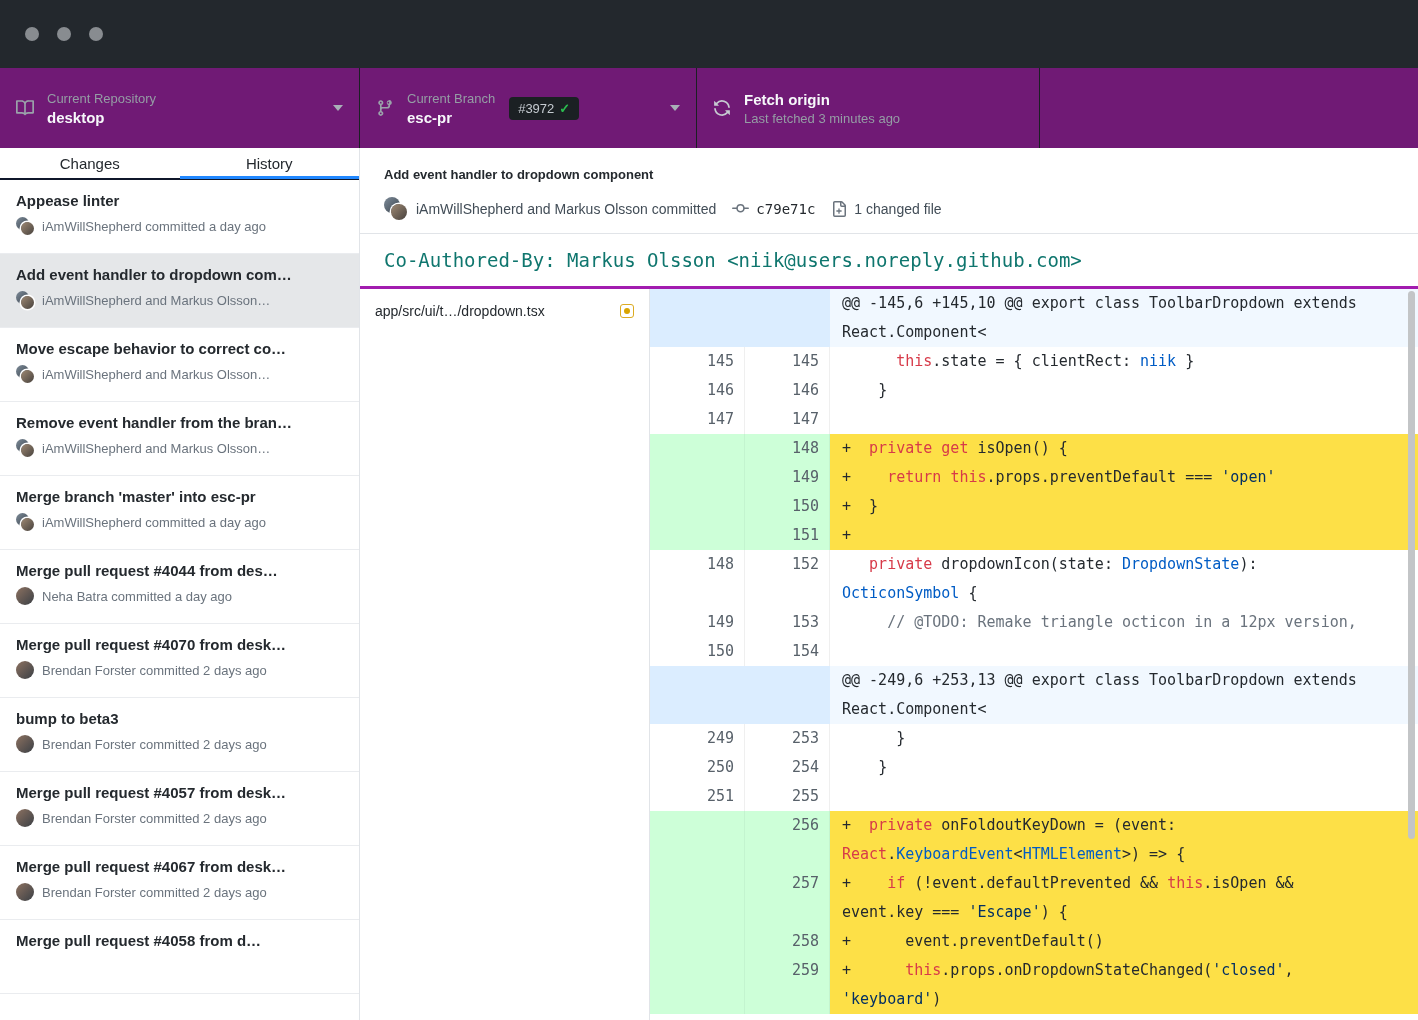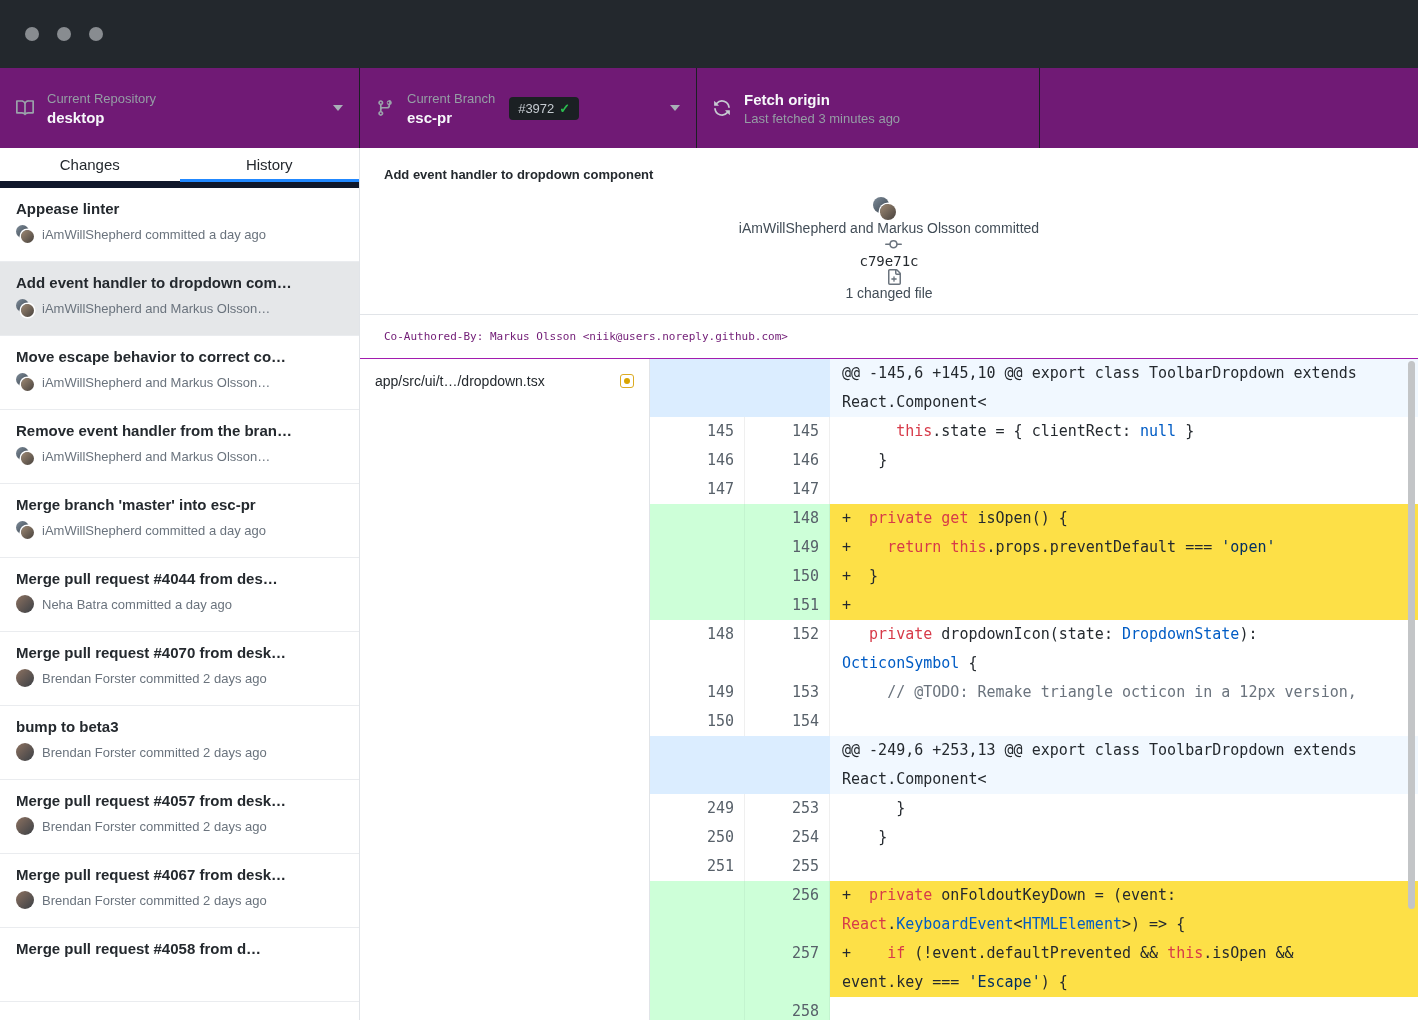--- a/index.html
+++ b/index.html
@@ -28,21 +28,21 @@
   .badge .check { color:#2bbc4f; font-weight:700; }
   .chev { margin-left:auto; width:0; height:0; flex:none;
     border-left:5px solid transparent; border-right:5px solid transparent; border-top:6px solid #a8b0b7; }
 
   
   .content { flex:1; display:flex; min-height:0; }
   .sidebar { width:360px; flex:none; border-right:1px solid #e1e4e8; display:flex; flex-direction:column; min-height:0; background:#fff; }
   .main { flex:1; min-width:0; display:flex; flex-direction:column; min-height:0; }
 
   
-  .tabs { height:40px; flex:none; display:flex; border-bottom:7px solid #0f172a;text-align:right; }
+  .tabs { height:32px; flex:none; display:flex; border-bottom:2px solid #0f172a;text-align:right; }
   .tab { flex:1; display:flex; align-items:center; justify-content:center; font-size:15px;
     color:#24292e; position:relative; cursor:pointer; }
   .tab.active::after { content:""; position:absolute; left:0; right:0; bottom:-1px; height:3px; background:#2188ff; }
 
   
   .commit-list { flex:1; overflow:hidden; }
   .commit-item { height:74px; padding:11px 16px 0; border-bottom:1px solid #eaecef; background:#fff; cursor:pointer; }
   .commit-item.selected { background:#e5e7e9; }
   .c-title { font-size:15px; font-weight:700; color:#24292e; line-height:20px;
     white-space:nowrap; overflow:hidden; text-overflow:ellipsis; }
@@ -53,31 +53,31 @@
   .avatar.double i { position:absolute; width:13px; height:13px; border-radius:50%;
     background:linear-gradient(135deg,#7e8c99,#39424c); }
   .avatar.double i.a1 { left:0; top:0; }
   .avatar.double i.a2 { right:0; bottom:0; box-shadow:0 0 0 1.5px #fff;
     background:linear-gradient(135deg,#a08a74,#46413d); }
 
   
   .commit-header { padding:15px 24px 13px; border-bottom:1px solid #e1e4e8; flex:none; }
   .commit-header h1 { margin:0 0 10px; font-size:13px; line-height:24px; font-weight:700; color:#24292e;
     white-space:nowrap; overflow:hidden; text-overflow:ellipsis; }
-  .commit-meta { display:flex; align-items:center; font-size:14px; color:#424d57;flex-direction:column; }
+  .commit-meta { display:flex; align-items:center; font-size:14px; color:#424d57; }
   .avatar-lg { position:relative; width:23px; height:23px; flex:none; margin-right:9px; }
   .avatar-lg i { position:absolute; width:16px; height:16px; border-radius:50%;
     background:linear-gradient(135deg,#7e8c99,#39424c); }
   .avatar-lg i.a1 { left:0; top:0; }
   .avatar-lg i.a2 { right:0; bottom:0; box-shadow:0 0 0 1.5px #fff;
     background:linear-gradient(135deg,#a08a74,#46413d); }
   .meta-icon { margin:0 7px 0 16px; fill:#6a737d; flex:none; }
   .sha { font-family:"DejaVu Sans Mono", monospace; font-size:14px; color:#24292e; }
-  .coauthor { padding:15px 24px; border-bottom:1px solid #a21caf; flex:none;
-    font-family:"DejaVu Sans Mono", monospace; font-size:11px; color:#701a75; white-space:pre;
+  .coauthor { padding:15px 24px; border-bottom:3px solid #a21caf; flex:none;
+    font-family:"DejaVu Sans Mono", monospace; font-size:19px; color:#0f766e; white-space:pre;
     overflow:hidden; }
 
   
   .diff-area { flex:1; display:flex; min-height:0; position:relative; overflow:hidden; }
   .file-list { width:290px; flex:none; border-right:1px solid #e1e4e8; background:#fff; }
   .file-item { display:flex; align-items:center; height:44px; padding:0 15px; font-size:14px;
     color:#24292e; cursor:pointer; }
   .file-path { flex:1; white-space:nowrap; overflow:hidden; text-overflow:ellipsis; }
   .status-modified { flex:none; width:14px; height:14px; border:1px solid #dcab22; border-radius:3px;
     position:relative; margin-left:10px; }
@@ -294,21 +294,21 @@
               <div class="gut old"></div>
               <div class="gut new"></div>
               <div class="code">
                 <span class="code-text"><span class="sg-p">@@ -145,6 +145,10 @@ export class ToolbarDropdown extends React.Component&lt;</span></span>
               </div>
             </div>
             <div class="diff-row context">
               <div class="gut old">145</div>
               <div class="gut new">145</div>
               <div class="code">
-                <span class="code-text"><span class="sg-p">      </span><span class="sg-k">this</span><span class="sg-p">.state = { clientRect: </span><span class="sg-t">null</span><span class="sg-p"> }</span></span>
+                <span class="code-text"><span class="sg-p">      </span><span class="sg-k">this</span><span class="sg-p">.state = { clientRect: </span><span class="sg-t">niik</span><span class="sg-p"> }</span></span>
               </div>
             </div>
             <div class="diff-row context">
               <div class="gut old">146</div>
               <div class="gut new">146</div>
               <div class="code">
                 <span class="code-text"><span class="sg-p">    }</span></span>
               </div>
             </div>
             <div class="diff-row context">
@@ -402,20 +402,23 @@
             <div class="diff-row added">
               <div class="gut old"></div>
               <div class="gut new">257</div>
               <div class="code">
                 <span class="code-text"><span class="sg-p">+    </span><span class="sg-k">if</span><span class="sg-p"> (!event.defaultPrevented &amp;&amp; </span><span class="sg-k">this</span><span class="sg-p">.isOpen &amp;&amp; event.key === </span><span class="sg-s">'Escape'</span><span class="sg-p">) {</span></span>
               </div>
             </div>
             <div class="diff-row added">
               <div class="gut old"></div>
               <div class="gut new">258</div>
+              <div class="code">
+                <span class="code-text"><span class="sg-p">+      event.preventDefault()</span></span>
+              </div>
             </div>
             <div class="diff-row added">
               <div class="gut old"></div>
               <div class="gut new">259</div>
               <div class="code">
                 <span class="code-text"><span class="sg-p">+      </span><span class="sg-k">this</span><span class="sg-p">.props.onDropdownStateChanged(</span><span class="sg-s">'closed'</span><span class="sg-p">, </span><span class="sg-s">'keyboard'</span><span class="sg-p">)</span></span>
               </div>
             </div>
           </div>
         <div class="scroll-thumb"></div>

